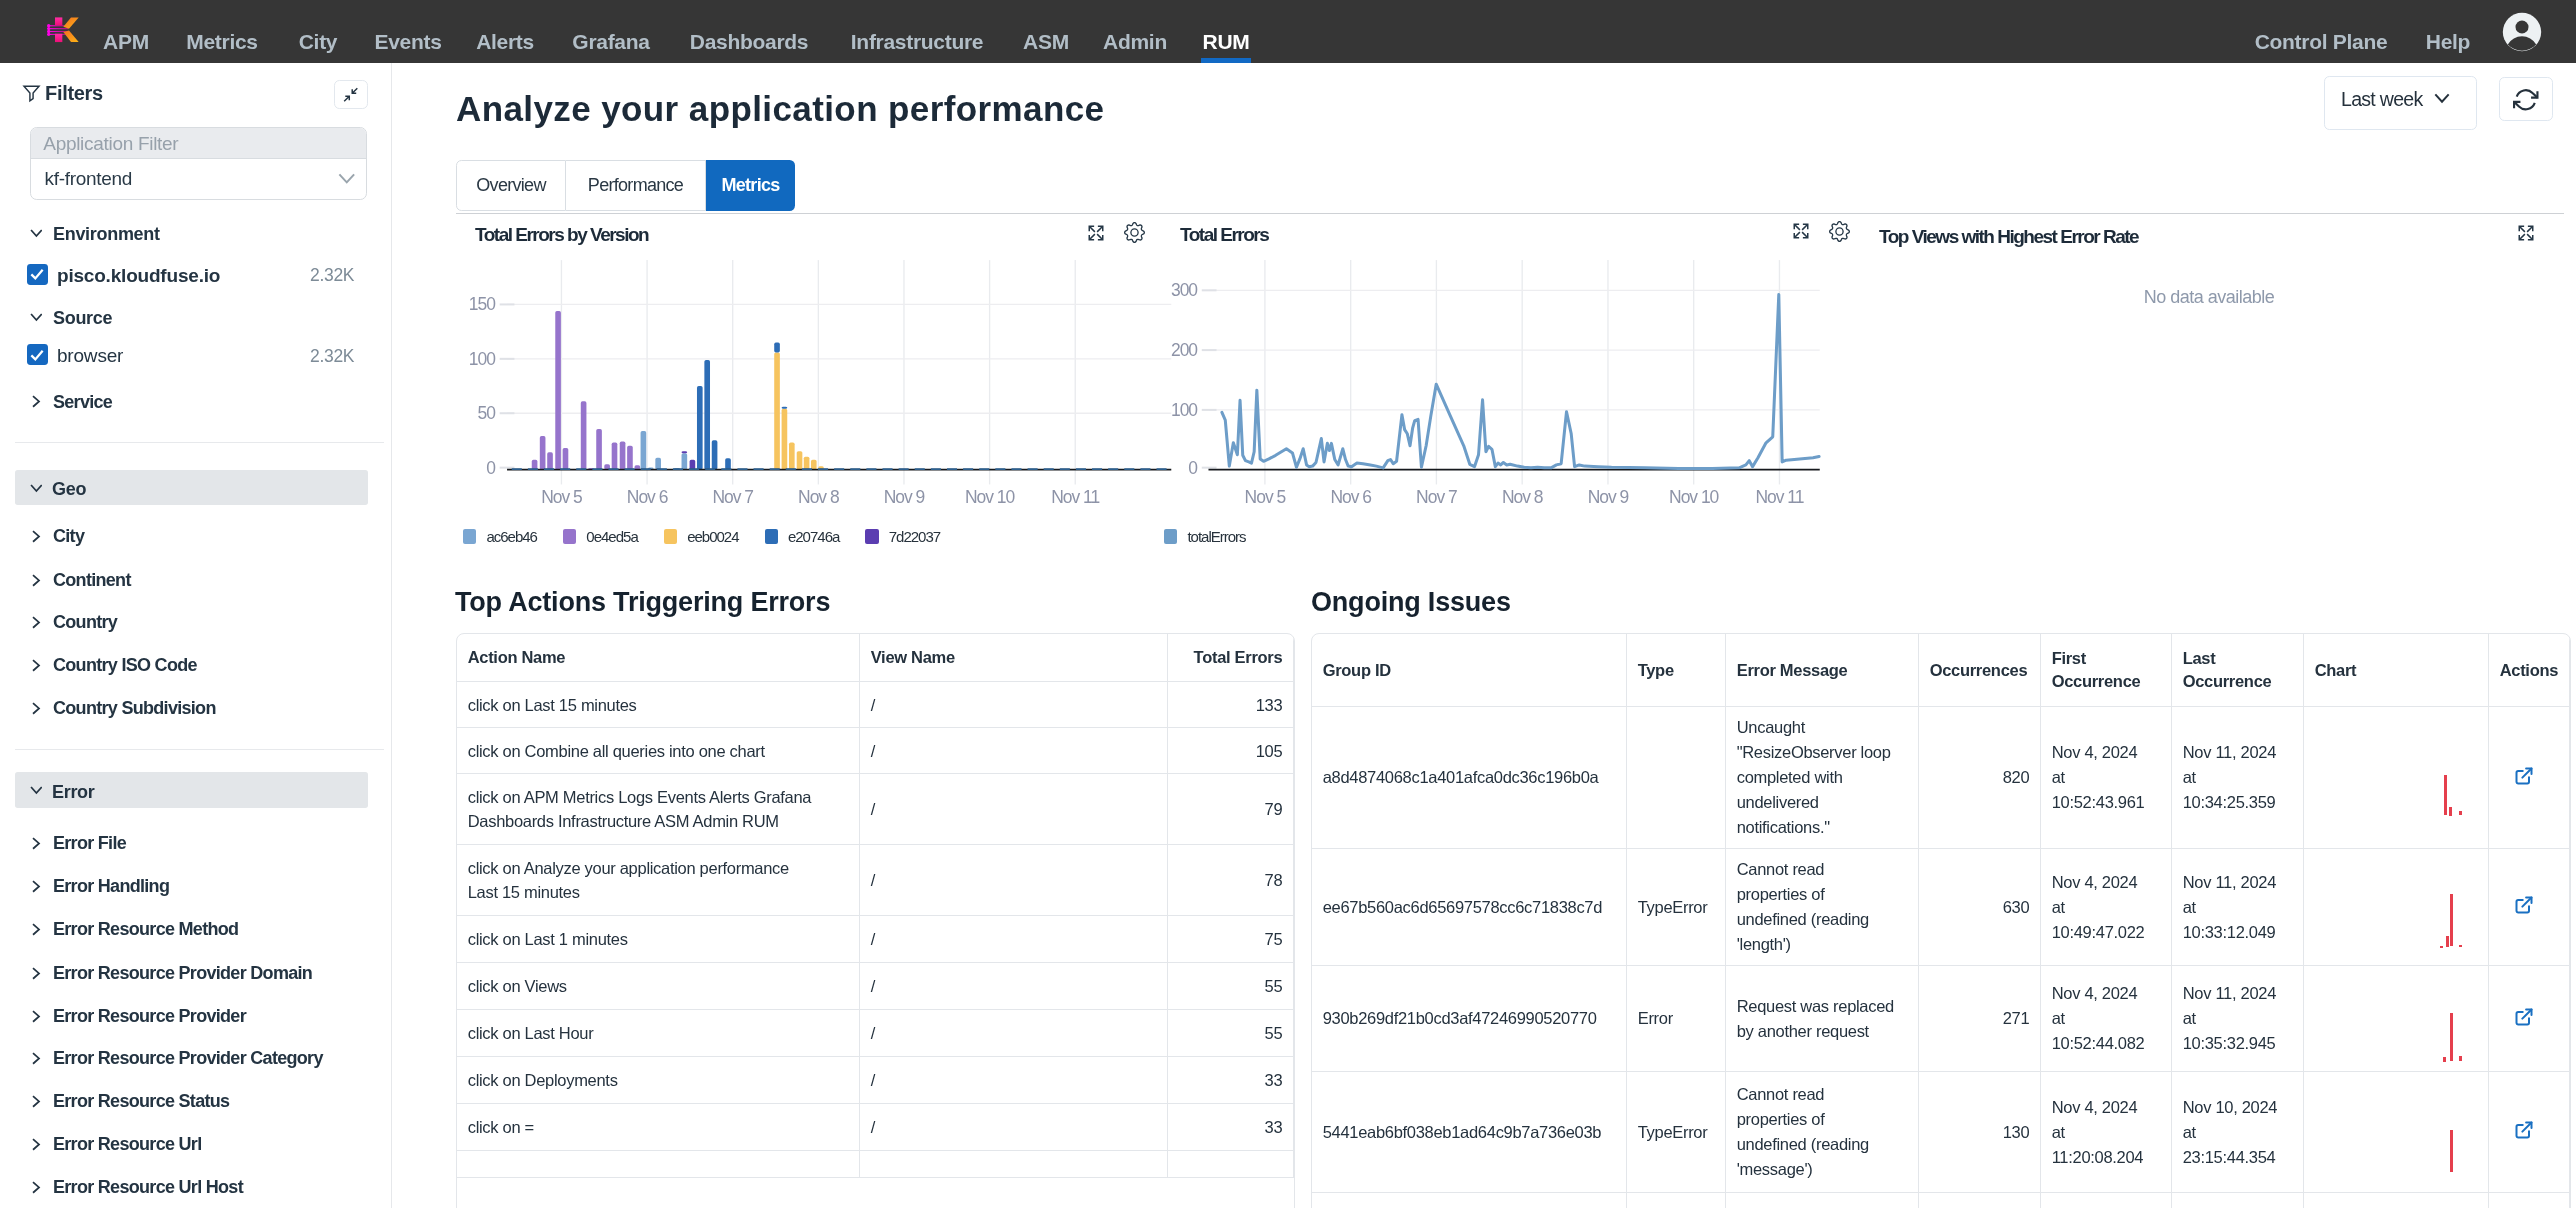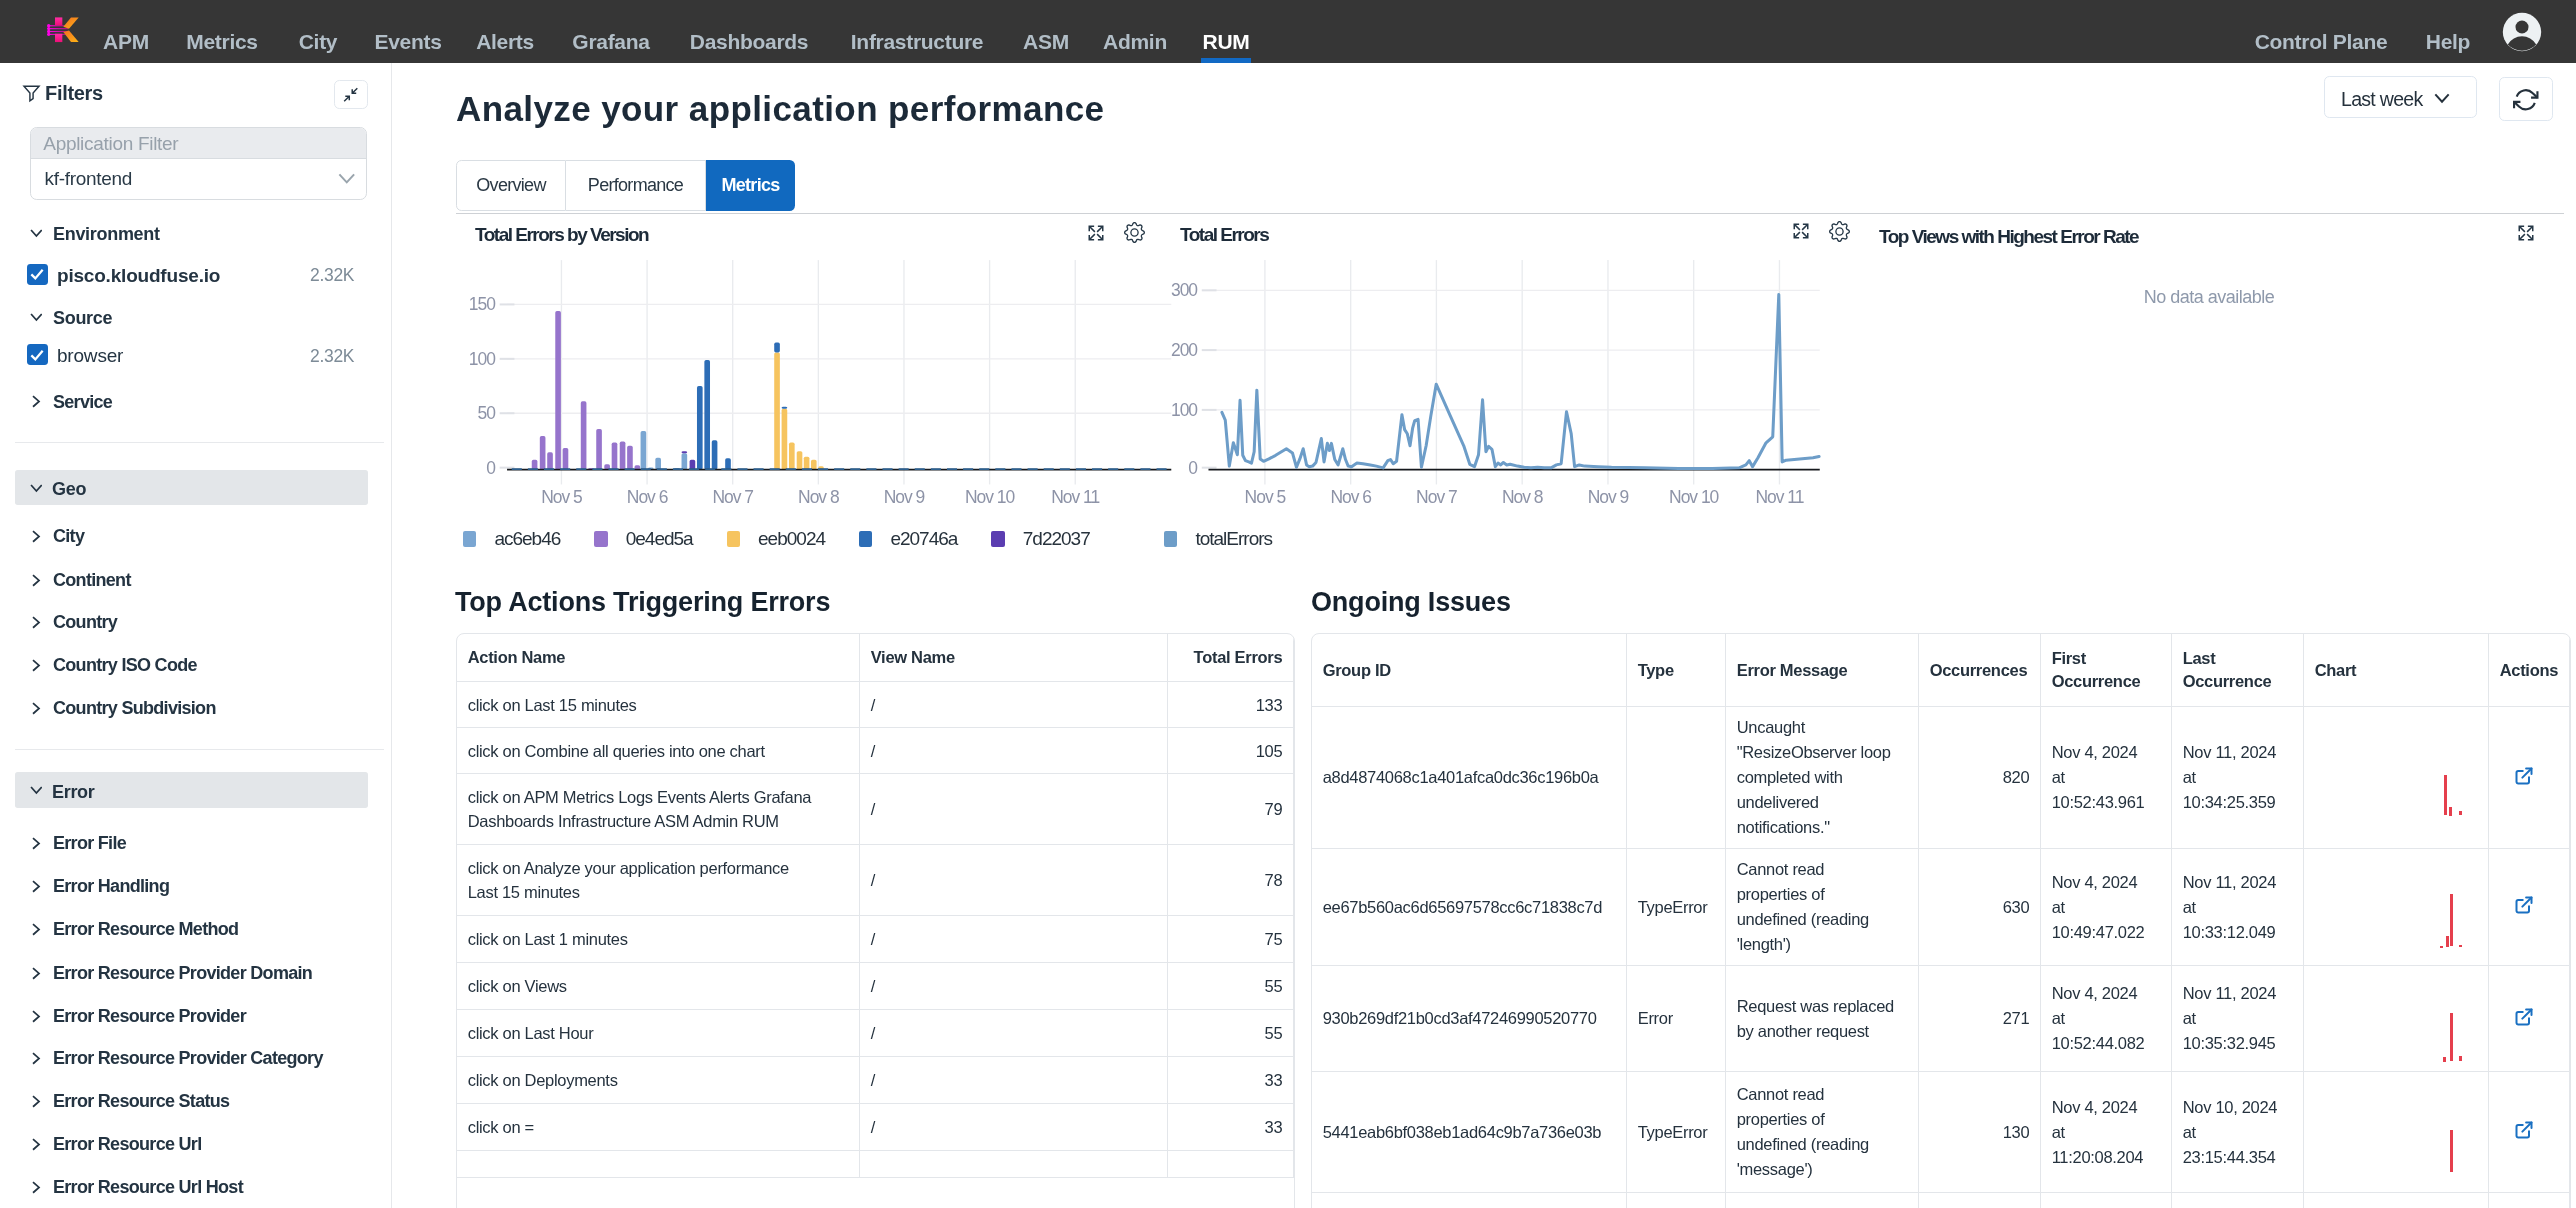--- a/index.html
+++ b/index.html
@@ -3,21 +3,21 @@
 *{margin:0;padding:0;box-sizing:border-box}
 html,body{width:2576px;height:1209px;overflow:hidden;background:#fff;font-family:"Liberation Sans",sans-serif}
 .abs{position:absolute}
 .nav{position:absolute;left:0;top:0;width:2576px;height:63px;background:#363636}
 .navitem{position:absolute;top:10px;height:78px;line-height:63px;font-size:21px;font-weight:700;color:#b2bec7;transform:translateX(-50%);white-space:nowrap;letter-spacing:-0.3px}
 .sb-h{position:absolute;font-size:18px;font-weight:700;color:#243442;white-space:nowrap;letter-spacing:-0.3px}
 .sb-i{position:absolute;left:53px;font-size:18px;font-weight:700;color:#243442;white-space:nowrap;letter-spacing:-0.7px}
 .cnt{position:absolute;font-size:17.5px;color:#7d8b97;letter-spacing:-0.3px}
 .ptitle{position:absolute;font-size:19px;font-weight:600;color:#1d2b39;white-space:nowrap;letter-spacing:-1.5px}
 .axlab{fill:#8d93a7;font-size:26px;letter-spacing:-1.5px;font-family:"Liberation Sans",sans-serif}
-.leg{position:absolute;display:flex;align-items:center;gap:18px;font-size:19px;letter-spacing:-1px;color:#27323c;white-space:nowrap}
+.leg{position:absolute;display:flex;align-items:center;gap:10px;font-size:15px;letter-spacing:-1px;color:#27323c;white-space:nowrap}
 .lsq{width:13.4px;height:15.4px;border-radius:2px;display:inline-block;flex:none}
 table{border-collapse:separate;border-spacing:0;font-size:16.5px;color:#25323e;letter-spacing:-0.3px}
 td,th{border-right:1.3px solid #e3e6ea;border-bottom:1.3px solid #e3e6ea;padding:0 10.7px;vertical-align:middle}
 th{text-align:left;font-size:16.5px;font-weight:700;white-space:nowrap}
 .num{text-align:right}
 .tbl{position:absolute;background:#fff;border:1.3px solid #e3e6ea;border-radius:8px;overflow:hidden}
 .spark{position:absolute;background:#e53f4d}
 </style></head><body>
 <div class="nav">
     <svg class="abs" style="left:47px;top:17px" width="32" height="25.5" viewBox="0 0 48 38">
@@ -170,21 +170,21 @@
 <span class="sb-i" style="left:53px;top:1091px">Error Resource Status</span>
 <svg class="abs" style="left:32px;top:1138px" width="8.7" height="12.8" viewBox="0 0 13 19" fill="none" stroke="#243442" stroke-width="2.6">
     <path d="M1.5 1.5l9 8-9 8"></path>
   </svg>
 <span class="sb-i" style="left:53px;top:1134px">Error Resource Url</span>
 <svg class="abs" style="left:32px;top:1181px" width="8.7" height="12.8" viewBox="0 0 13 19" fill="none" stroke="#243442" stroke-width="2.6">
     <path d="M1.5 1.5l9 8-9 8"></path>
   </svg>
 <span class="sb-i" style="left:53px;top:1177px">Error Resource Url Host</span>
 <span class="abs" style="left:456px;top:89px;font-size:35px;font-weight:700;color:#1c2a38;white-space:nowrap;letter-spacing:0.4px">Analyze your application performance</span>
-<div class="abs" style="left:2324px;top:76px;width:153px;height:42px;border:1.3px solid #dfe7f0;border-radius:5.4px;line-height:44px;padding-left:16px;font-size:19.5px;color:#25313c;letter-spacing:-0.7px">Last week</div>
+<div class="abs" style="left:2324px;top:76px;width:153px;height:54px;border:1.3px solid #dfe7f0;border-radius:5.4px;line-height:44px;padding-left:16px;font-size:19.5px;color:#25313c;letter-spacing:-0.7px">Last week</div>
 <svg class="abs" style="left:2434px;top:93px" width="16" height="10.7" viewBox="0 0 24 16" fill="none" stroke="#25313c" stroke-width="3">
     <path d="M2 2l10 11L22 2"></path>
   </svg>
 <div class="abs" style="left:2499px;top:77px;width:54px;height:44px;border:1.3px solid #dfe7f0;border-radius:5.4px"></div>
 <svg class="abs" style="left:2513px;top:87px" width="25.5" height="25.5" viewBox="0 0 24 24" fill="none" stroke="#25313c" stroke-width="2">
     <path d="M23 4v6h-6"></path>
     <path d="M1 20v-6h6"></path>
     <path d="M3.51 9a9 9 0 0 1 14.85-3.36L23 10"></path>
     <path d="M1 14l4.64 4.36A9 9 0 0 0 20.49 15"></path>
   </svg>

